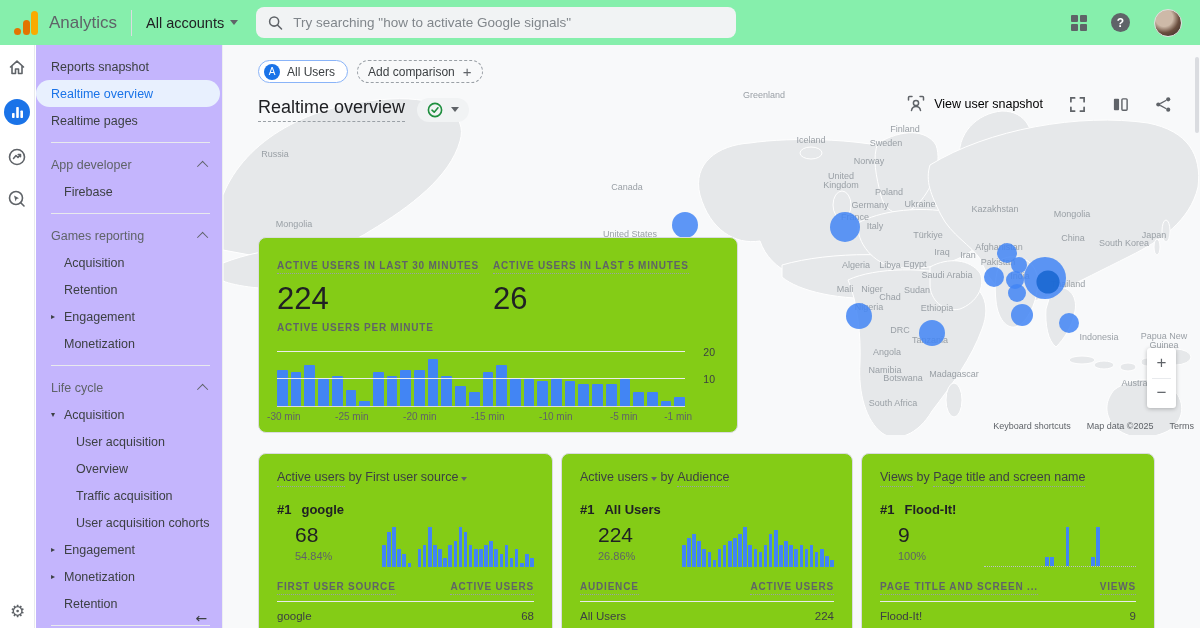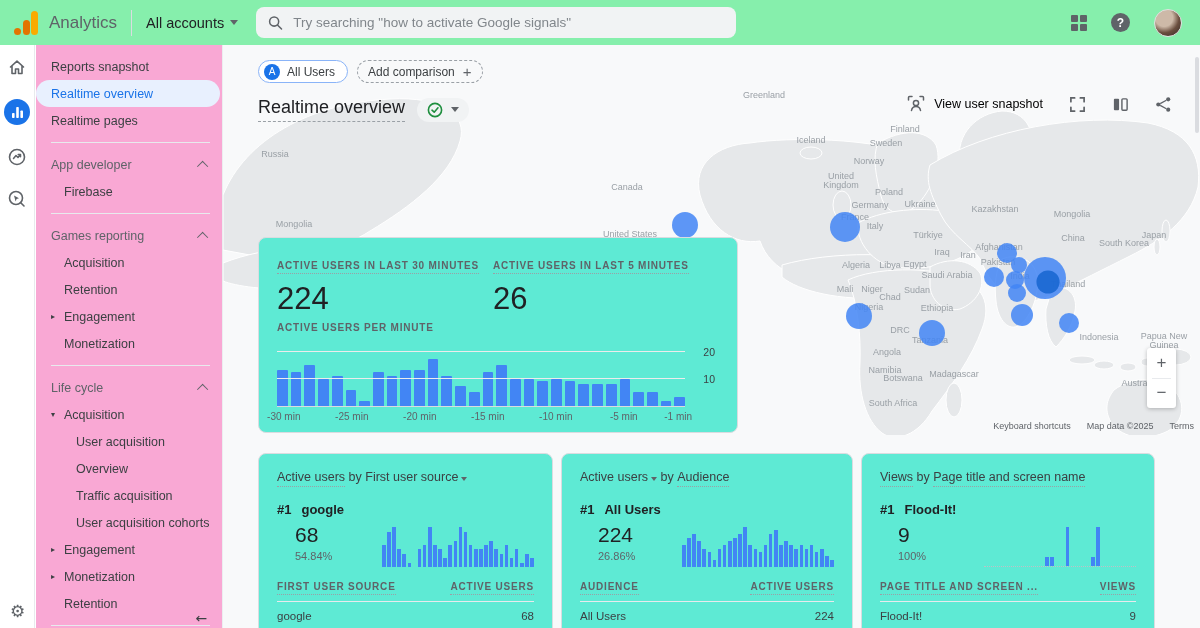--- a/index.html
+++ b/index.html
@@ -23,21 +23,21 @@
   .grid-icon span { background:#5f6368; border-radius:1px; }
   .help-icon { width:19px; height:19px; border-radius:50%; background:#5f6368; color:#fff; font-size:12px; display:flex; align-items:center; justify-content:center; font-weight:bold; cursor:pointer; }
   .avatar { width:28px; height:28px; border-radius:50%; background:radial-gradient(circle at 35% 30%, #cdb9a8 0 35%, #6b4f3f 60%, #2e2622 100%); border:1px solid #e0e0e0; cursor:pointer; }
   
   .rail { position:absolute; left:0; top:45px; width:35px; height:583px; background:#fff; border-right:1px solid #e8eaed; z-index:25; display:flex; flex-direction:column; align-items:center; padding-top:12px; gap:22px; }
   .rail svg { display:block; }
   .rail-item { cursor:pointer; }
   .rail-sel { width:26px; height:26px; border-radius:50%; background:#1a73e8; display:flex; align-items:center; justify-content:center; }
   .rail-gear { position:absolute; left:0; bottom:6px; width:35px; display:flex; justify-content:center; font-size:17px; color:#5f6368; cursor:pointer; }
   
-  .sidebar { position:absolute; left:36px; top:45px; width:187px; height:583px; background:#f9a8d4; border-right:1px solid #eceef0; z-index:25; padding-top:8px; overflow:hidden; }
+  .sidebar { position:absolute; left:36px; top:45px; width:187px; height:583px; background:#c4b5fd; border-right:1px solid #eceef0; z-index:25; padding-top:8px; overflow:hidden; }
   .sb-item { height:27px; display:flex; align-items:center; font-size:12.5px; color:#3c4043; padding-left:15px; cursor:pointer; position:relative; }
   .sb-item.lvl1 { padding-left:28px; }
   .sb-item.lvl2 { padding-left:40px; }
   .sb-item.header { color:#5f6368; }
   .sb-item.sel { background:#e8f0fe; color:#1a73e8; border-radius:16px; margin-right:2px; }
   .sb-arrow { position:absolute; left:7px; font-size:8px; color:#3c4043; }
   .lvl1 .sb-arrow { left:15px; }
   .sb-chev { margin-left:auto; margin-right:14px; width:8px; height:8px; border-left:1.5px solid #5f6368; border-top:1.5px solid #5f6368; transform:rotate(45deg) translateY(2px); }
   .sb-divider { height:1px; background:#e8eaed; margin:8px 12px 8px 15px; }
   .sb-collapse { position:absolute; right:14px; bottom:2px; font-size:14px; color:#3c4043; transform:rotate(45deg); cursor:pointer; }
@@ -55,21 +55,21 @@
   .chip { height:23px; display:flex; align-items:center; gap:7px; padding:0 12px 0 5px; border-radius:12px; background:#fff; border:1px solid #8ab4f8; font-size:12px; color:#3c4043; cursor:pointer; }
   .chip .avA { width:16px; height:16px; border-radius:50%; background:#1a73e8; color:#fff; font-size:10px; display:flex; align-items:center; justify-content:center; }
   .chip.add { border:1px dashed #9aa0a6; padding:0 10px; gap:8px; background:transparent; }
   .chip.add .plus { font-size:15px; color:#5f6368; }
   .page-title-row { position:absolute; left:35px; top:52px; display:flex; align-items:center; gap:12px; z-index:10; }
   .page-title { font-size:18px; color:#202124; border-bottom:1px dashed #9aa0a6; padding-bottom:3px; }
   .title-pill { display:flex; align-items:center; gap:8px; background:#f1f3f4; border-radius:13px; padding:4px 10px; cursor:pointer; }
   .toolbar { position:absolute; right:28px; top:50px; display:flex; align-items:center; gap:26px; z-index:10; color:#000000;text-align:right; }
   .toolbar .tb-btn { display:flex; align-items:center; gap:9px; font-size:12.5px; cursor:pointer; }
   
-  .card { background:#5eead4; border:1px solid #dadce0; border-radius:8px; position:absolute; z-index:8; }
+  .card { background:#84cc16; border:1px solid #dadce0; border-radius:8px; position:absolute; z-index:8; }
   .metric-card { left:35px; top:192px; width:480px; height:196px; padding:17px 18px; }
   .m-labels { display:flex; }
   .m-col { width:216px; }
   .upcase { font-size:10px; letter-spacing:.8px; color:#5f6368; font-weight:bold; }
   .dotted-u { border-bottom:1px dotted #9aa0a6; padding-bottom:2px; }
   .big-num { font-size:31px; color:#202124; margin-top:8px; font-weight:400; }
   .perminute-label { margin-top:0; }
   .chart-wrap { position:relative; margin-top:10px; width:408px; height:78px; }
   .chart-plot { position:absolute; left:0; top:0; width:408px; height:62px; border-bottom:1px solid #dadce0; display:flex; align-items:flex-end; gap:3px; }
   .chart-plot .gl { position:absolute; left:0; width:100%; height:1px; background:#ececec; }

